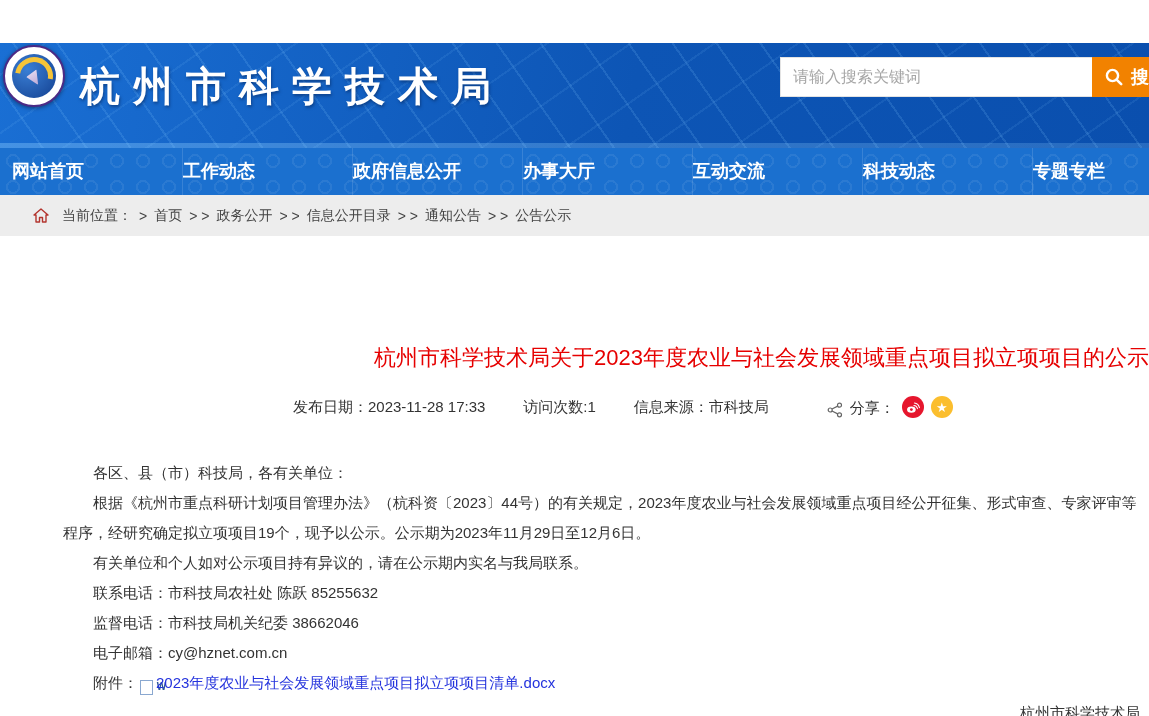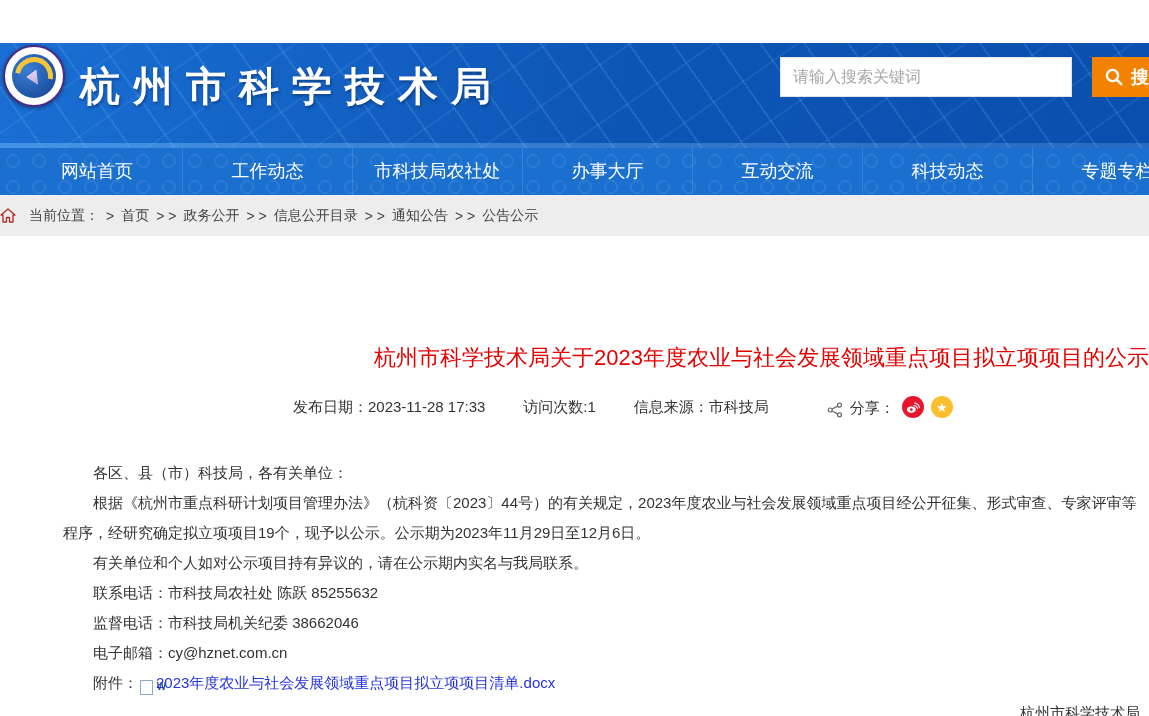--- a/index.html
+++ b/index.html
@@ -28,49 +28,49 @@
     border:5px solid transparent; border-top-color:#f6c437; border-right-color:#f6c437;
     transform:rotate(-35deg); }
   .logo-core { position:absolute; left:50%; top:50%; width:14px; height:14px;
     transform:translate(-50%,-50%) rotate(20deg);
     background:linear-gradient(135deg,#efe7f7,#b9a8d6); clip-path:polygon(50% 0,100% 100%,0 75%); }
   .site-title {
     position:absolute; left:80px; top:16px; color:#fff; font-size:40px; font-weight:bold;
     letter-spacing:13px; text-shadow:1px 2px 3px rgba(8,40,92,.55); white-space:nowrap;
   }
   .search-input {
-    position:absolute; left:780px; top:14px; width:292px; height:40px;
+    position:absolute; left:780px; top:14px; width:352px; height:40px;
     border:1px solid #e3e3e3; background:#fff; padding:0 12px; font-size:16px; color:#333;
     font-family:"Liberation Sans", sans-serif; outline:none;
   }
   .search-input::placeholder { color:#a6a6a6; }
   .search-btn {
     position:absolute; left:1092px; top:14px; width:100px; height:40px;
     background:#f28200; border:none; color:#fff; font-size:18px; font-weight:bold;
     display:flex; align-items:center; gap:7px; padding-left:12px; cursor:pointer;
     font-family:"Liberation Sans", sans-serif;
   }
   
   .nav {
     position:absolute; left:0; top:105px; width:1149px; height:47px; overflow:hidden;
     background-color:#1b70cf;
     background-image:radial-gradient(circle at 13px 13px, rgba(255,255,255,0) 0 5px, rgba(255,255,255,.07) 5px 7px, rgba(255,255,255,0) 7px);
     background-size:26px 26px;
   }
   .nav-inner { display:flex; width:1230px; padding-left:12px; }
   .nav-item {
-    flex:0 0 170px; line-height:47px; text-align:center; color:#fff;
-    font-size:18px; font-weight:normal; cursor:pointer; white-space:nowrap;
+    flex:0 0 170px; line-height:47px; text-align:left; color:#fff;
+    font-size:18px; font-weight:bold; cursor:pointer; white-space:nowrap;
     border-left:1px solid rgba(255,255,255,.13);
   }
   .nav-item:first-child { border-left:none; }
   
   .breadcrumb {
     position:absolute; left:0; top:152px; width:1149px; height:41px;
-    background:#ededed; display:flex; align-items:center; 
+    background:#ededed; display:flex; align-items:center; padding-left:33px;
     font-size:14px; color:#444; gap:7px; white-space:nowrap;
   }
   .bc-item { cursor:pointer; }
   .bc-sep { color:#444; }
   .home-icon { display:inline-flex; margin-right:6px; }
   
   .info-table {
     position:absolute; left:252px; top:208px; border-collapse:collapse;
     table-layout:fixed; width:698px; font-family:"Liberation Serif", serif; font-size:15px; color:#333;
   }
@@ -131,21 +131,21 @@
         </svg>
       </span>
       <span>搜索</span>
     </button>
   </div>
 
   <div class="nav">
     <div class="nav-inner">
       <div class="nav-item">网站首页</div>
       <div class="nav-item">工作动态</div>
-      <div class="nav-item">市科技局农社处</div>
+      <div class="nav-item">政府信息公开</div>
       <div class="nav-item">办事大厅</div>
       <div class="nav-item">互动交流</div>
       <div class="nav-item">科技动态</div>
       <div class="nav-item">专题专栏</div>
     </div>
   </div>
 
   <div class="breadcrumb">
     <span class="home-icon">
       <svg width="16" height="15" viewBox="0 0 16 15">

